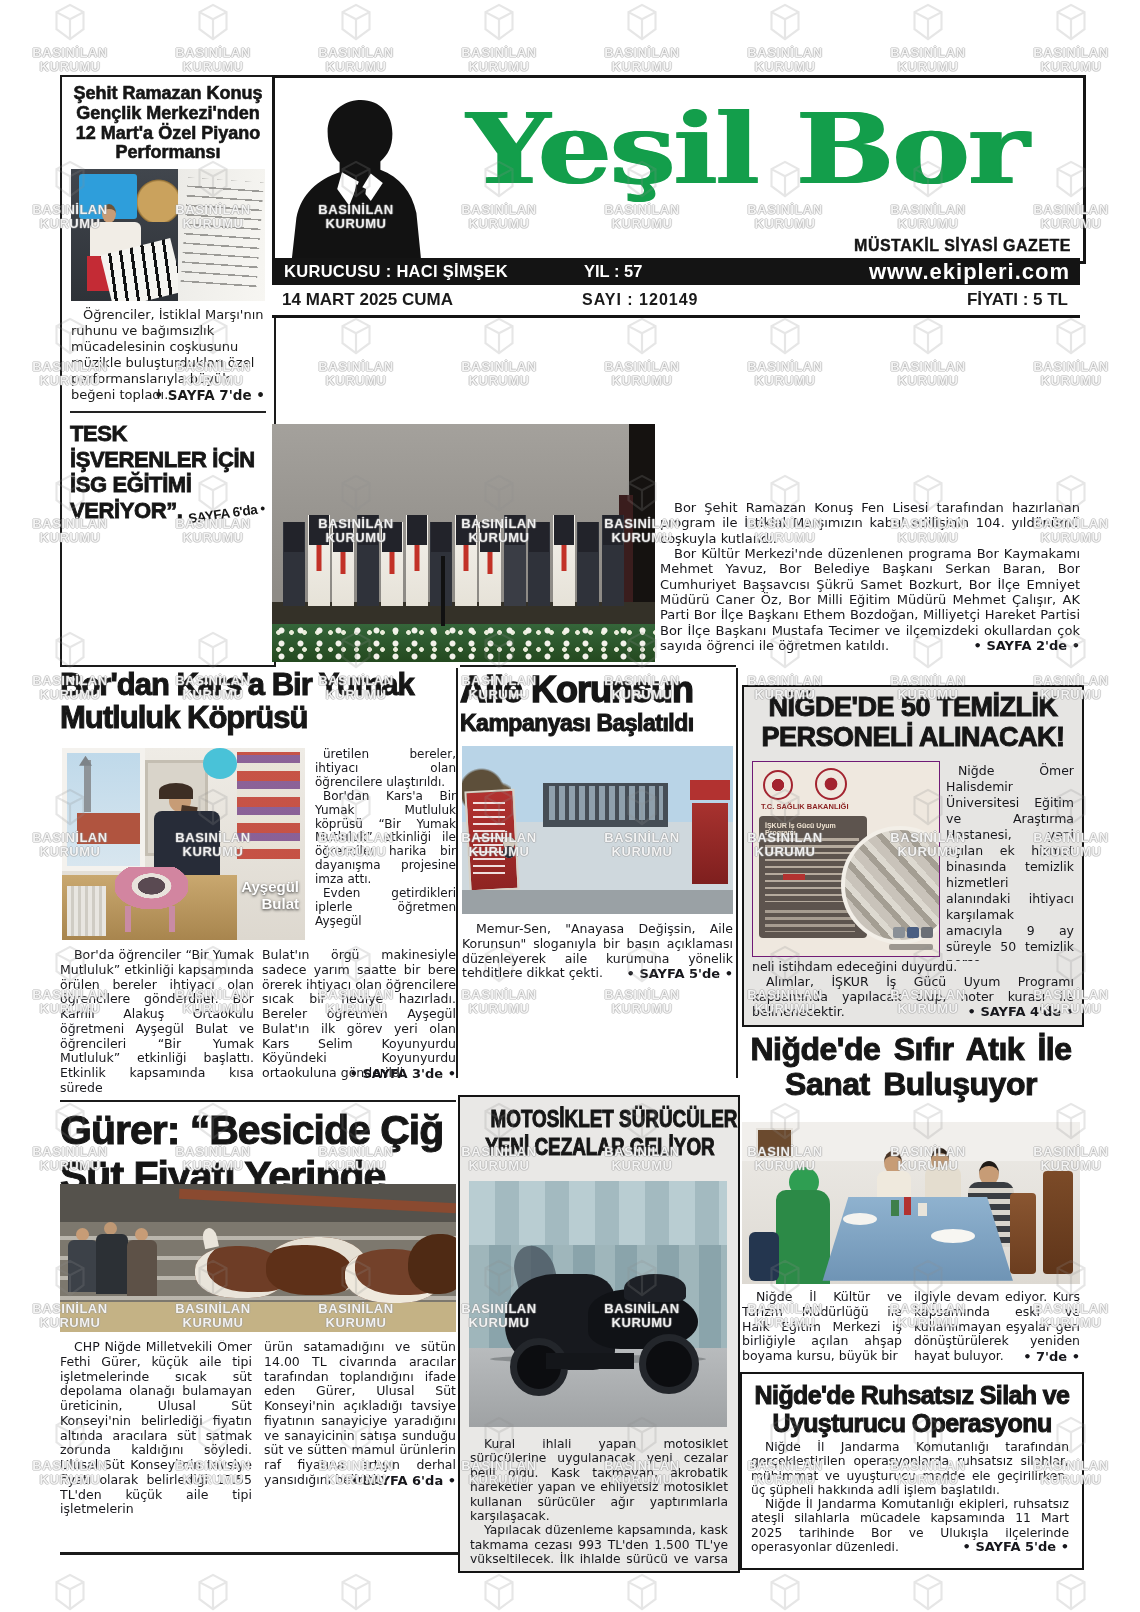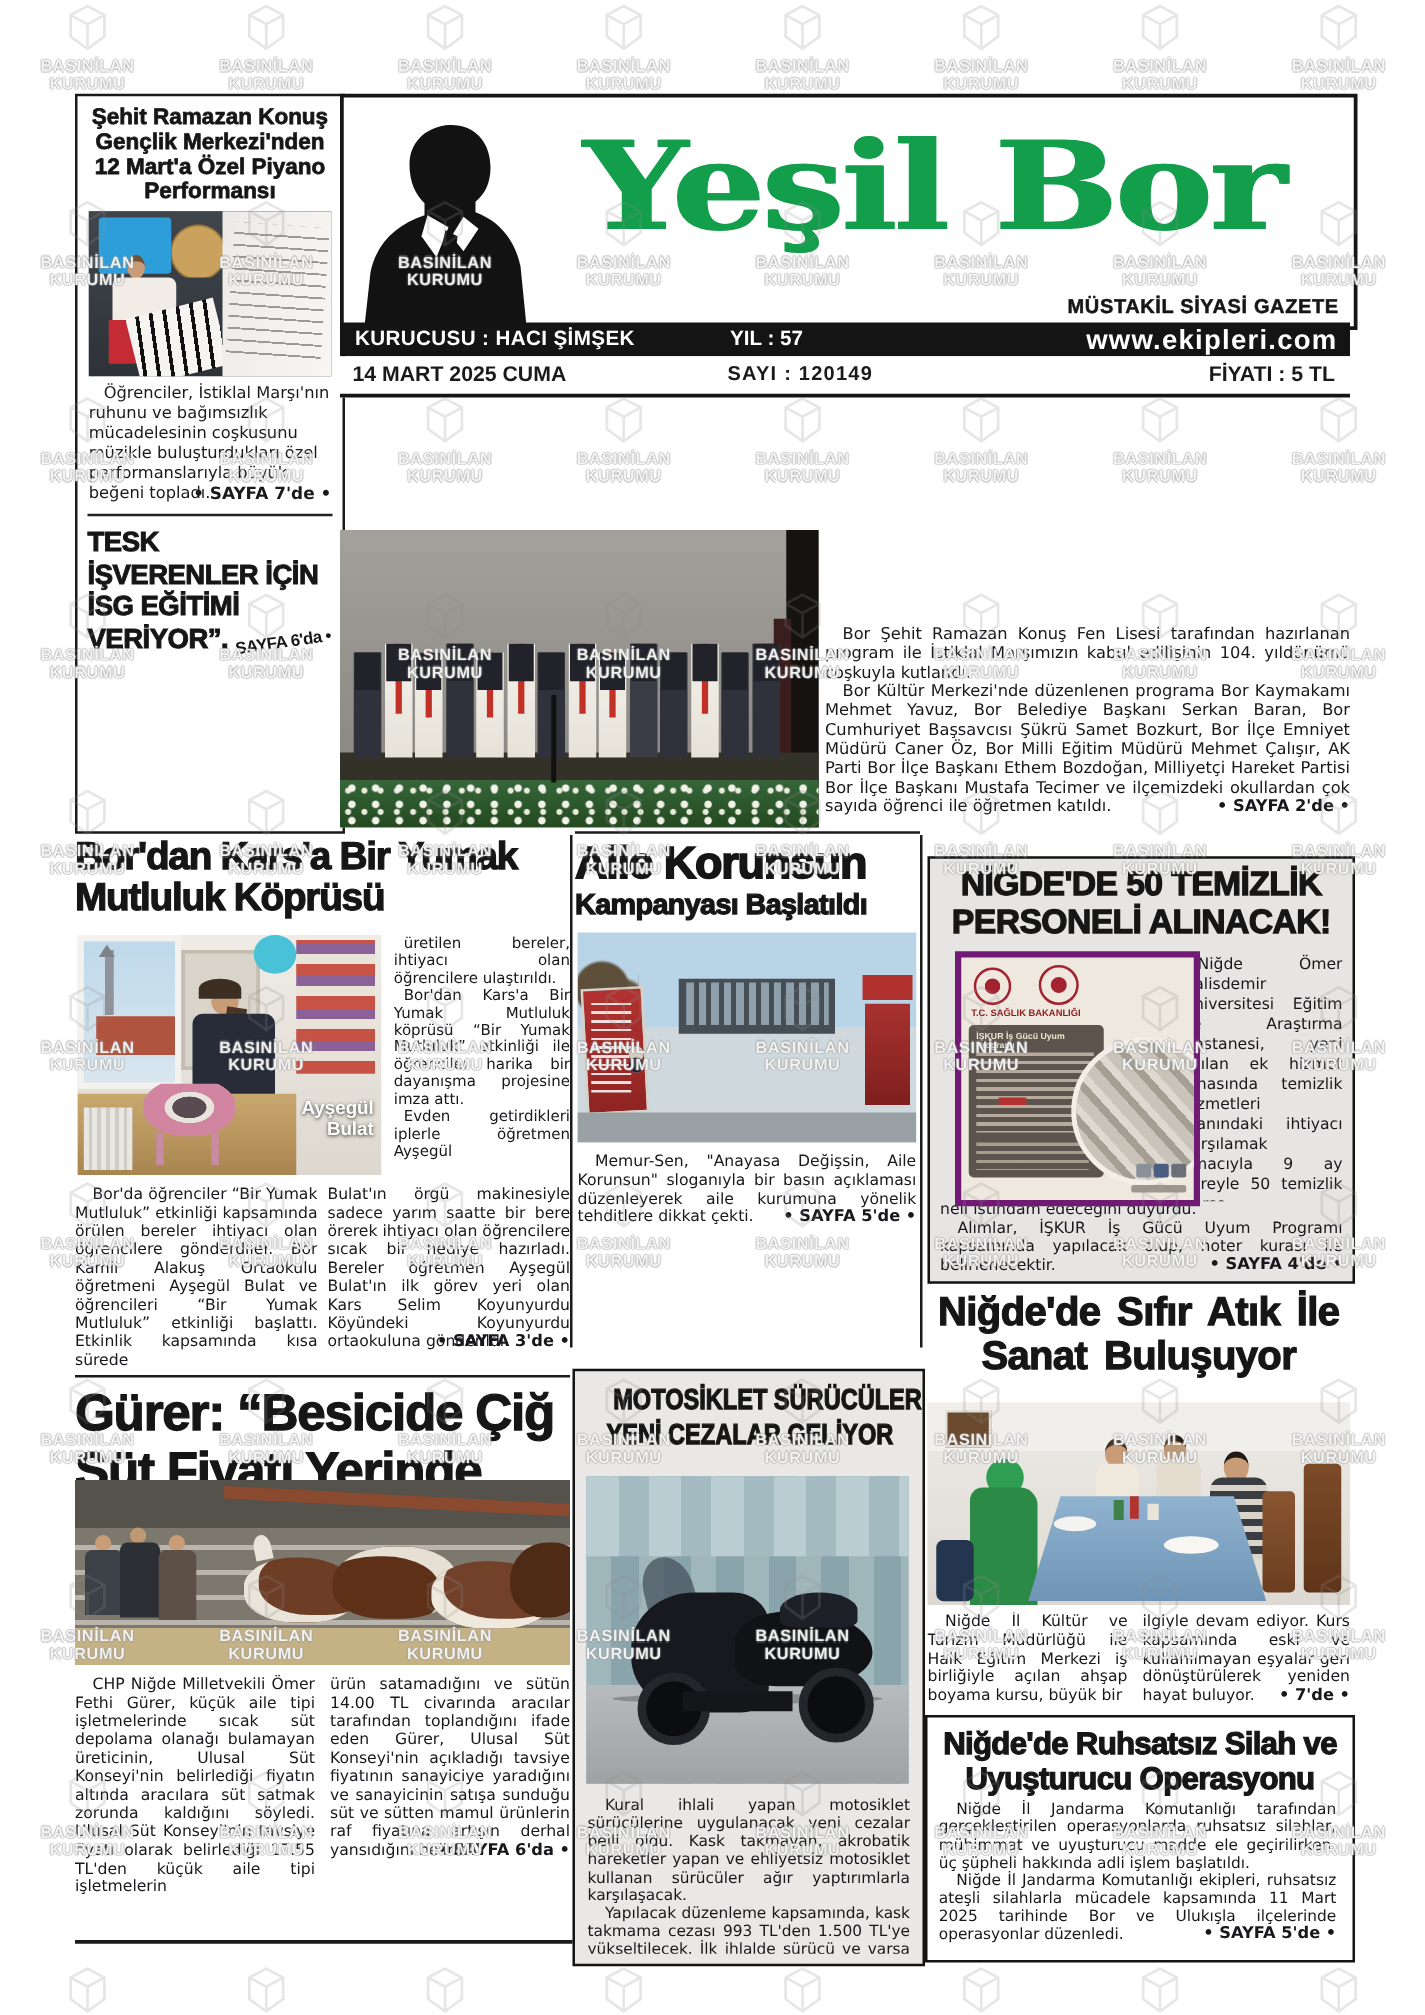--- a/index.html
+++ b/index.html
@@ -330,21 +330,21 @@
   </div>
 
   <div class="abs bodytxt" style="left:462px;top:922px;width:271px;height:158px;overflow:hidden;">
     <p>Memur-Sen, "Anayasa Değişsin, Aile Korunsun" sloganıyla bir basın açıklaması düzenleyerek aile kurumuna yönelik tehditlere dikkat çekti.</p>
     <div class="pref">• SAYFA 5'de •</div>
   </div>
 
   <div class="abs graybox" style="left:742px;top:668px;width:338px;height:338px;">
     <div class="hd temiz-h stroke1">NİĞDE'DE 50 TEMİZLİK PERSONELİ ALINACAK!</div>
 
-    <div class="photo" style="position:absolute;left:20px;top:74px;width:186px;height:194px;background:#efe8df;border:5px solid #701a75;">
+    <div class="photo" style="position:absolute;left:8px;top:74px;width:186px;height:194px;background:#efe8df;border:1px solid #701a75;">
       <div style="left:10px;top:8px;width:26px;height:26px;border-radius:50%;border:2.5px solid #a32430;background:radial-gradient(circle,#a32430 0 32%,transparent 35%);"></div>
       <div style="left:62px;top:6px;width:28px;height:28px;border-radius:50%;border:2.5px solid #a32430;background:radial-gradient(circle,#a32430 0 30%,transparent 34%);"></div>
       <div style="left:8px;top:40px;width:100px;font-size:7.5px;font-weight:bold;color:#8a1f1f;font-family:'Liberation Sans',sans-serif;">T.C. SAĞLIK BAKANLIĞI</div>
       <div style="left:6px;top:54px;width:108px;height:122px;background:#5d544e;border-radius:4px;"></div>
       <div style="left:12px;top:60px;width:96px;font-size:7px;font-weight:bold;color:#f0e4d2;font-family:'Liberation Sans',sans-serif;">İŞKUR İş Gücü Uyum Programı</div>
       <div style="left:12px;top:76px;width:94px;height:64px;background:repeating-linear-gradient(180deg,rgba(240,228,210,.6) 0 2.5px,transparent 2.5px 7px);"></div>
       <div style="left:30px;top:112px;width:22px;height:6px;background:#b23230;"></div>
       <div style="left:12px;top:148px;width:90px;height:22px;background:repeating-linear-gradient(180deg,rgba(240,228,210,.5) 0 2.5px,transparent 2.5px 7px);"></div>
       <div style="left:88px;top:64px;width:110px;height:110px;border-radius:50%;border:4px solid #f3efe8;
            background:repeating-linear-gradient(48deg,#c9c3ba 0 9px,#a49e93 9px 15px,#ddd9d0 15px 21px);"></div>

